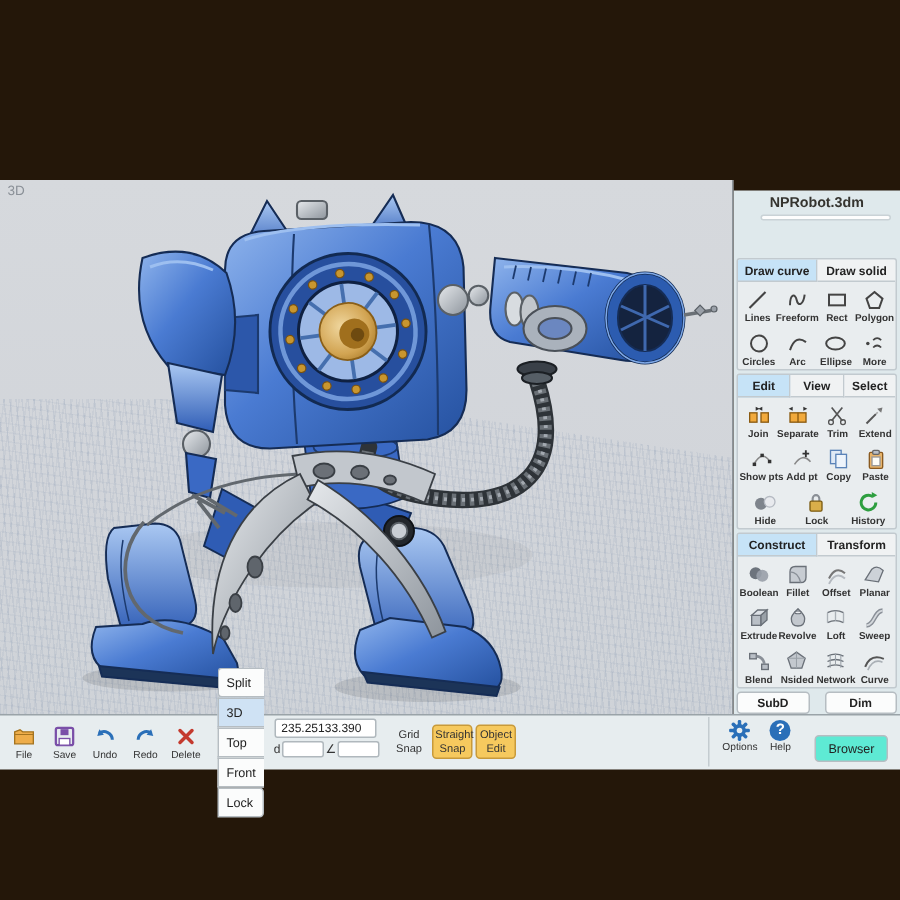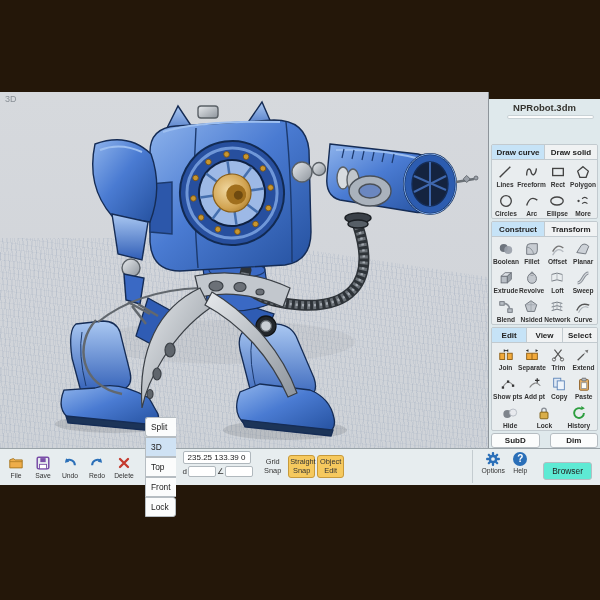--- a/index.html
+++ b/index.html
@@ -1,18 +1,18 @@
 <!DOCTYPE html>
 <html><head>
 <meta charset="utf-8">
 <style>
   html,body{margin:0;padding:0;}
   body{width:600px;height:600px;background:#241709;font-family:"Liberation Sans",sans-serif;overflow:hidden;position:relative;}
   *{box-sizing:border-box;}
-  .app{position:absolute;left:0;top:92px;width:600px;height:393px;display:flex;flex-direction:column;}
+  .app{position:absolute;left:0;top:120px;width:600px;height:393px;display:flex;flex-direction:column;}
   .main{flex:1;display:flex;min-height:0;}
 
   
   .viewport{position:relative;width:489px;height:356px;background:linear-gradient(180deg,#d6d9dd 0%,#d2d5da 55%,#cfd3d8 100%);border-right:1px solid #8d949a;overflow:hidden;}
   .vp-label{position:absolute;left:5px;top:2px;font-size:9px;color:#8a9097;}
   .floor-grid{position:absolute;inset:0;
      background-image:
        repeating-linear-gradient(84deg, rgba(120,140,170,.14) 0 1px, transparent 1px 4px),
        repeating-linear-gradient(97deg, rgba(120,140,170,.10) 0 1px, transparent 1px 5px),
        repeating-linear-gradient(8deg,  rgba(120,140,170,.08) 0 1px, transparent 1px 6px);
@@ -41,21 +41,21 @@
   .toolbar{height:37px;background:#e7edef;border-top:1px solid #9aa3a8;display:flex;align-items:center;padding:1px 4px 2px 4px;position:relative;}
   .icon-btn{display:flex;flex-direction:column;align-items:center;width:24px;margin-right:3px;}
   .icon-btn .big{height:17px;display:flex;align-items:center;justify-content:center;}
   .icon-btn .cap{font-size:6.8px;color:#333;margin-top:0px;white-space:nowrap;}
   .view-group{display:flex;margin:0 4px 0 6px;flex-direction:column;}
   .vbtn{font-size:8.4px;color:#222;background:#fbfcfc;border:1px solid #b6bdc2;padding:4px 5px;border-right:none;white-space:nowrap;}
   .vbtn:first-child{border-radius:3px 0 0 3px;}
   .vbtn:last-child{border-right:1px solid #b6bdc2;border-radius:0 3px 3px 0;}
   .vbtn.active{background:#cfe2f4;}
   .coord-stack{display:flex;flex-direction:column;justify-content:flex-start;height:32px;margin:0 3px;}
-  .coord-box{width:68px;height:13px;background:#fff;border:1px solid #b0b8bd;border-radius:2px;display:flex;align-items:center;justify-content:space-between;padding:0 4px;font-size:8px;color:#222;}
+  .coord-box{width:68px;height:13px;background:#fff;border:1px solid #b0b8bd;border-radius:2px;display:flex;align-items:center;padding:0 4px;font-size:8px;color:#222;}
   .dist-row{display:flex;align-items:center;margin-top:2px;font-size:8px;color:#333;}
   .dist-row input{width:28px;height:11px;border:1px solid #b0b8bd;border-radius:2px;background:#fff;margin:0 1px;padding:0;}
   .snap{width:27px;text-align:center;font-size:7.4px;line-height:1.15;color:#333;padding:2px 1px;border:1px solid transparent;border-radius:3px;margin-left:2px;}
   .snap.on{background:#f6c95e;border-color:#c89a3a;}
   .right-group{margin-left:auto;display:flex;align-items:flex-start;border-left:1px solid #c4ccd0;padding-left:8px;height:33px;}
   .help-circle{width:14px;height:14px;border-radius:50%;background:#2a6fb8;color:#fff;font-size:10px;font-weight:bold;display:flex;align-items:center;justify-content:center;}
   .browser-btn{align-self:flex-end;margin:0 4px 3px 8px;font-size:8.4px;color:#222;background:#5eead4;border:1px solid #b6bdc2;border-radius:3px;padding:3px 8px;}
 </style>
 </head>
 <body>
@@ -297,141 +297,20 @@
                     <circle cx="4" cy="9" r="1.3" fill="#444"></circle>
                     <path d="M8 6.5 q3 -3 6 0 M8 12 q3 -3 6 0" stroke="#444" fill="none" stroke-width="1.3"></path>
                   </svg>
                 </span>
                 <span class="tlabel">More</span>
               </div>
             </div>
           </div>
           <div class="panel">
             <div class="tabs">
-              <div class="tab active">Construct</div>
-              <div class="tab">Transform</div>
-            </div>
-            <div class="trow">
-              <div class="tool">
-                <span class="ticon">
-                  <svg viewBox="0 0 18 18" width="16" height="16">
-                    <circle cx="6.5" cy="8" r="4.5" fill="#6d747d"></circle>
-                    <circle cx="11.5" cy="10" r="4.5" fill="#9aa1aa" opacity=".92"></circle>
-                  </svg>
-                </span>
-                <span class="tlabel">Boolean</span>
-              </div>
-              <div class="tool">
-                <span class="ticon">
-                  <svg viewBox="0 0 18 18" width="16" height="16">
-                    <path d="M3 7 Q3 3 7 3 L15 3 L15 11 Q15 15 11 15 L3 15 Z" fill="#c7ccd2" stroke="#6a7078"></path>
-                    <path d="M3 7 Q9 7 11 15" fill="none" stroke="#8a9098"></path>
-                  </svg>
-                </span>
-                <span class="tlabel">Fillet</span>
-              </div>
-              <div class="tool">
-                <span class="ticon">
-                  <svg viewBox="0 0 18 18" width="16" height="16">
-                    <path d="M3 12 Q8 2 15 8" stroke="#777" fill="none" stroke-width="1.5"></path>
-                    <path d="M3 16 Q8 6 15 12" stroke="#b5bac0" fill="none" stroke-width="1.5"></path>
-                  </svg>
-                </span>
-                <span class="tlabel">Offset</span>
-              </div>
-              <div class="tool">
-                <span class="ticon">
-                  <svg viewBox="0 0 18 18" width="16" height="16">
-                    <path d="M2 13 L7 5 Q11 1.5 15.5 6 L12 14.5 Z" fill="#cdd2d8" stroke="#6a7078"></path>
-                  </svg>
-                </span>
-                <span class="tlabel">Planar</span>
-              </div>
-            </div>
-            <div class="trow">
-              <div class="tool">
-                <span class="ticon">
-                  <svg viewBox="0 0 18 18" width="16" height="16">
-                    <rect x="3.5" y="7" width="7" height="7.5" fill="#b9bfc6" stroke="#6a7078"></rect>
-                    <path d="M3.5 7 L8 3 L15 3 L10.5 7 Z" fill="#dde1e6" stroke="#6a7078"></path>
-                    <path d="M10.5 7 L15 3 L15 10.5 L10.5 14.5 Z" fill="#9aa1a8" stroke="#6a7078"></path>
-                  </svg>
-                </span>
-                <span class="tlabel">Extrude</span>
-              </div>
-              <div class="tool">
-                <span class="ticon">
-                  <svg viewBox="0 0 18 18" width="16" height="16">
-                    <path d="M9 2 C6 5 4 6.5 4 9.5 C4 13 6 15 9 15 C12 15 14 13 14 9.5 C14 6.5 12 5 9 2 Z" fill="#c3c8ce" stroke="#6a7078"></path>
-                    <ellipse cx="9" cy="4.8" rx="2.4" ry="1" fill="#eceef1" stroke="#6a7078" stroke-width=".8"></ellipse>
-                  </svg>
-                </span>
-                <span class="tlabel">Revolve</span>
-              </div>
-              <div class="tool">
-                <span class="ticon">
-                  <svg viewBox="0 0 18 18" width="16" height="16">
-                    <path d="M3 5 Q9 2 15 5 M3 12.5 Q9 9.5 15 12.5" stroke="#6a7078" fill="none"></path>
-                    <path d="M3 5 L3 12.5 M9 3.6 L9 11 M15 5 L15 12.5" stroke="#aab0b6"></path>
-                  </svg>
-                </span>
-                <span class="tlabel">Loft</span>
-              </div>
-              <div class="tool">
-                <span class="ticon">
-                  <svg viewBox="0 0 18 18" width="16" height="16">
-                    <path d="M3 14.5 C9 14.5 9 3.5 15 3.5" stroke="#8a9098" fill="none" stroke-width="3.5"></path>
-                    <path d="M3 14.5 C9 14.5 9 3.5 15 3.5" stroke="#d5d9dd" fill="none" stroke-width="1.2"></path>
-                  </svg>
-                </span>
-                <span class="tlabel">Sweep</span>
-              </div>
-            </div>
-            <div class="trow">
-              <div class="tool">
-                <span class="ticon">
-                  <svg viewBox="0 0 18 18" width="16" height="16">
-                    <rect x="2" y="3" width="5" height="4" fill="#b9bfc6" stroke="#6a7078"></rect>
-                    <rect x="11" y="11" width="5" height="4" fill="#b9bfc6" stroke="#6a7078"></rect>
-                    <path d="M7 5 Q12.5 6 13 11" stroke="#8a9098" fill="none" stroke-width="2"></path>
-                  </svg>
-                </span>
-                <span class="tlabel">Blend</span>
-              </div>
-              <div class="tool">
-                <span class="ticon">
-                  <svg viewBox="0 0 18 18" width="16" height="16">
-                    <path d="M9 2 L15.5 6.5 L13 14 L5 14 L2.5 6.5 Z" fill="#c3c8ce" stroke="#6a7078"></path>
-                    <path d="M9 2 L9 14 M2.5 6.5 L15.5 6.5" stroke="#9aa1a8" stroke-width=".8"></path>
-                  </svg>
-                </span>
-                <span class="tlabel">Nsided</span>
-              </div>
-              <div class="tool">
-                <span class="ticon">
-                  <svg viewBox="0 0 18 18" width="16" height="16">
-                    <path d="M3 5 Q9 2 15 5 M3 9 Q9 6 15 9 M3 13 Q9 10 15 13" stroke="#6a7078" fill="none"></path>
-                    <path d="M5 4 L5 13.6 M9 3.2 L9 12.3 M13 4 L13 13.6" stroke="#9aa1a8" stroke-width=".8"></path>
-                  </svg>
-                </span>
-                <span class="tlabel">Network</span>
-              </div>
-              <div class="tool">
-                <span class="ticon">
-                  <svg viewBox="0 0 18 18" width="16" height="16">
-                    <path d="M2 13 Q6 3 16 7" stroke="#555" fill="none" stroke-width="1.5"></path>
-                    <path d="M4 15.5 Q8 6.5 15 9.5" stroke="#aab0b6" fill="none" stroke-width="1.2"></path>
-                  </svg>
-                </span>
-                <span class="tlabel">Curve</span>
-              </div>
-            </div>
-          </div>
-          <div class="panel">
-            <div class="tabs">
               <div class="tab active">Edit</div>
               <div class="tab">View</div>
               <div class="tab">Select</div>
             </div>
             <div class="trow">
               <div class="tool">
                 <span class="ticon">
                   <svg viewBox="0 0 18 18" width="16" height="16">
                     <path d="M6.5 2.5 l3 1.5 -3 1.5z" fill="#333"></path>
                     <path d="M11.5 2.5 l-3 1.5 3 1.5z" fill="#333"></path>
@@ -534,20 +413,141 @@
                 <span class="tlabel">Lock</span>
               </div>
               <div class="tool">
                 <span class="ticon">
                   <svg viewBox="0 0 18 18" width="16" height="16">
                     <path d="M14.5 9 a5.5 5.5 0 1 1 -2.4-4.5" fill="none" stroke="#2d9e3f" stroke-width="2.2"></path>
                     <path d="M11.4 1.2 l0.4 4.4 3.8-2z" fill="#2d9e3f"></path>
                   </svg>
                 </span>
                 <span class="tlabel">History</span>
+              </div>
+            </div>
+          </div>
+          <div class="panel">
+            <div class="tabs">
+              <div class="tab active">Construct</div>
+              <div class="tab">Transform</div>
+            </div>
+            <div class="trow">
+              <div class="tool">
+                <span class="ticon">
+                  <svg viewBox="0 0 18 18" width="16" height="16">
+                    <circle cx="6.5" cy="8" r="4.5" fill="#6d747d"></circle>
+                    <circle cx="11.5" cy="10" r="4.5" fill="#9aa1aa" opacity=".92"></circle>
+                  </svg>
+                </span>
+                <span class="tlabel">Boolean</span>
+              </div>
+              <div class="tool">
+                <span class="ticon">
+                  <svg viewBox="0 0 18 18" width="16" height="16">
+                    <path d="M3 7 Q3 3 7 3 L15 3 L15 11 Q15 15 11 15 L3 15 Z" fill="#c7ccd2" stroke="#6a7078"></path>
+                    <path d="M3 7 Q9 7 11 15" fill="none" stroke="#8a9098"></path>
+                  </svg>
+                </span>
+                <span class="tlabel">Fillet</span>
+              </div>
+              <div class="tool">
+                <span class="ticon">
+                  <svg viewBox="0 0 18 18" width="16" height="16">
+                    <path d="M3 12 Q8 2 15 8" stroke="#777" fill="none" stroke-width="1.5"></path>
+                    <path d="M3 16 Q8 6 15 12" stroke="#b5bac0" fill="none" stroke-width="1.5"></path>
+                  </svg>
+                </span>
+                <span class="tlabel">Offset</span>
+              </div>
+              <div class="tool">
+                <span class="ticon">
+                  <svg viewBox="0 0 18 18" width="16" height="16">
+                    <path d="M2 13 L7 5 Q11 1.5 15.5 6 L12 14.5 Z" fill="#cdd2d8" stroke="#6a7078"></path>
+                  </svg>
+                </span>
+                <span class="tlabel">Planar</span>
+              </div>
+            </div>
+            <div class="trow">
+              <div class="tool">
+                <span class="ticon">
+                  <svg viewBox="0 0 18 18" width="16" height="16">
+                    <rect x="3.5" y="7" width="7" height="7.5" fill="#b9bfc6" stroke="#6a7078"></rect>
+                    <path d="M3.5 7 L8 3 L15 3 L10.5 7 Z" fill="#dde1e6" stroke="#6a7078"></path>
+                    <path d="M10.5 7 L15 3 L15 10.5 L10.5 14.5 Z" fill="#9aa1a8" stroke="#6a7078"></path>
+                  </svg>
+                </span>
+                <span class="tlabel">Extrude</span>
+              </div>
+              <div class="tool">
+                <span class="ticon">
+                  <svg viewBox="0 0 18 18" width="16" height="16">
+                    <path d="M9 2 C6 5 4 6.5 4 9.5 C4 13 6 15 9 15 C12 15 14 13 14 9.5 C14 6.5 12 5 9 2 Z" fill="#c3c8ce" stroke="#6a7078"></path>
+                    <ellipse cx="9" cy="4.8" rx="2.4" ry="1" fill="#eceef1" stroke="#6a7078" stroke-width=".8"></ellipse>
+                  </svg>
+                </span>
+                <span class="tlabel">Revolve</span>
+              </div>
+              <div class="tool">
+                <span class="ticon">
+                  <svg viewBox="0 0 18 18" width="16" height="16">
+                    <path d="M3 5 Q9 2 15 5 M3 12.5 Q9 9.5 15 12.5" stroke="#6a7078" fill="none"></path>
+                    <path d="M3 5 L3 12.5 M9 3.6 L9 11 M15 5 L15 12.5" stroke="#aab0b6"></path>
+                  </svg>
+                </span>
+                <span class="tlabel">Loft</span>
+              </div>
+              <div class="tool">
+                <span class="ticon">
+                  <svg viewBox="0 0 18 18" width="16" height="16">
+                    <path d="M3 14.5 C9 14.5 9 3.5 15 3.5" stroke="#8a9098" fill="none" stroke-width="3.5"></path>
+                    <path d="M3 14.5 C9 14.5 9 3.5 15 3.5" stroke="#d5d9dd" fill="none" stroke-width="1.2"></path>
+                  </svg>
+                </span>
+                <span class="tlabel">Sweep</span>
+              </div>
+            </div>
+            <div class="trow">
+              <div class="tool">
+                <span class="ticon">
+                  <svg viewBox="0 0 18 18" width="16" height="16">
+                    <rect x="2" y="3" width="5" height="4" fill="#b9bfc6" stroke="#6a7078"></rect>
+                    <rect x="11" y="11" width="5" height="4" fill="#b9bfc6" stroke="#6a7078"></rect>
+                    <path d="M7 5 Q12.5 6 13 11" stroke="#8a9098" fill="none" stroke-width="2"></path>
+                  </svg>
+                </span>
+                <span class="tlabel">Blend</span>
+              </div>
+              <div class="tool">
+                <span class="ticon">
+                  <svg viewBox="0 0 18 18" width="16" height="16">
+                    <path d="M9 2 L15.5 6.5 L13 14 L5 14 L2.5 6.5 Z" fill="#c3c8ce" stroke="#6a7078"></path>
+                    <path d="M9 2 L9 14 M2.5 6.5 L15.5 6.5" stroke="#9aa1a8" stroke-width=".8"></path>
+                  </svg>
+                </span>
+                <span class="tlabel">Nsided</span>
+              </div>
+              <div class="tool">
+                <span class="ticon">
+                  <svg viewBox="0 0 18 18" width="16" height="16">
+                    <path d="M3 5 Q9 2 15 5 M3 9 Q9 6 15 9 M3 13 Q9 10 15 13" stroke="#6a7078" fill="none"></path>
+                    <path d="M5 4 L5 13.6 M9 3.2 L9 12.3 M13 4 L13 13.6" stroke="#9aa1a8" stroke-width=".8"></path>
+                  </svg>
+                </span>
+                <span class="tlabel">Network</span>
+              </div>
+              <div class="tool">
+                <span class="ticon">
+                  <svg viewBox="0 0 18 18" width="16" height="16">
+                    <path d="M2 13 Q6 3 16 7" stroke="#555" fill="none" stroke-width="1.5"></path>
+                    <path d="M4 15.5 Q8 6.5 15 9.5" stroke="#aab0b6" fill="none" stroke-width="1.2"></path>
+                  </svg>
+                </span>
+                <span class="tlabel">Curve</span>
               </div>
             </div>
           </div>
         </div>
       <div class="footer-btns">
           <div class="fbtn">SubD</div>
           <div class="fbtn">Dim</div>
         </div>
     </div>
   </div>

